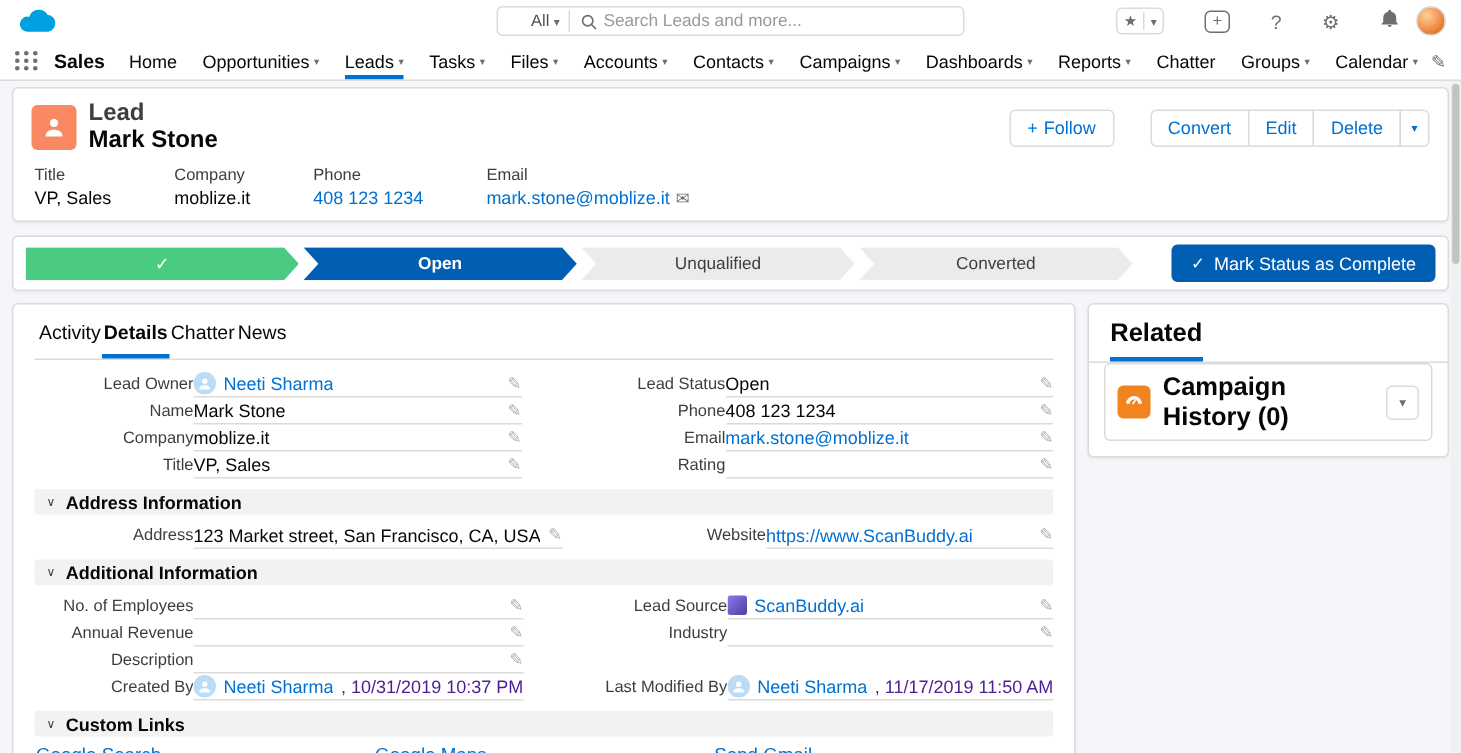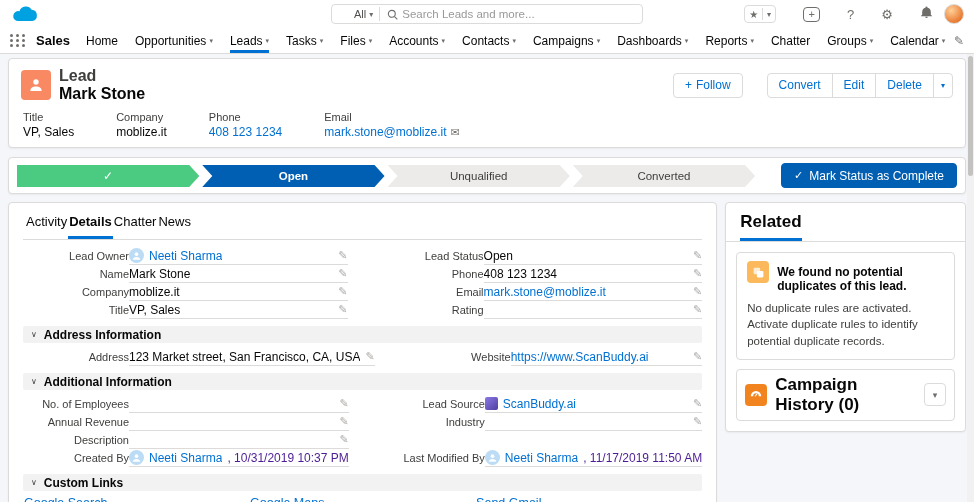--- a/index.html
+++ b/index.html
@@ -514,32 +514,20 @@
           <a>Send Gmail</a>
 
         </div>
       </div>
     </div>
 
     <div class="card right-card">
       <div class="rel-tabs">
         <span class="rel-tab">Related</span>
       </div>
-      <div class="alert-card">
-        <div class="alert-head">
-          <span class="alert-icon">
-            <svg width="13" height="13" viewBox="0 0 24 24">
-                <rect x="3" y="3" width="12" height="12" rx="2" fill="#fff" opacity=".75"></rect>
-                <rect x="9" y="9" width="12" height="12" rx="2" fill="#fff"></rect>
-              </svg>
-          </span>
-          <span class="alert-title">We found no potential duplicates of this lead.</span>
-        </div>
-        <div class="alert-body">No duplicate rules are activated. Activate duplicate rules to identify potential duplicate records.</div>
-      </div>
       <div class="camp-card">
         <span class="camp-icon">
           <svg width="14" height="14" viewBox="0 0 24 24">
               <path d="M12 5a9 9 0 0 0-9 9h4.2a4.8 4.8 0 0 1 9.6 0H21a9 9 0 0 0-9-9z" fill="#fff"></path>
               <rect x="11.2" y="9" width="1.8" height="6" rx=".9" fill="#fff" transform="rotate(38 12 12)"></rect>
             </svg>
         </span>
         <span class="camp-title">Campaign History (0)</span>
         <button class="camp-dd">
           <span>▾</span>

